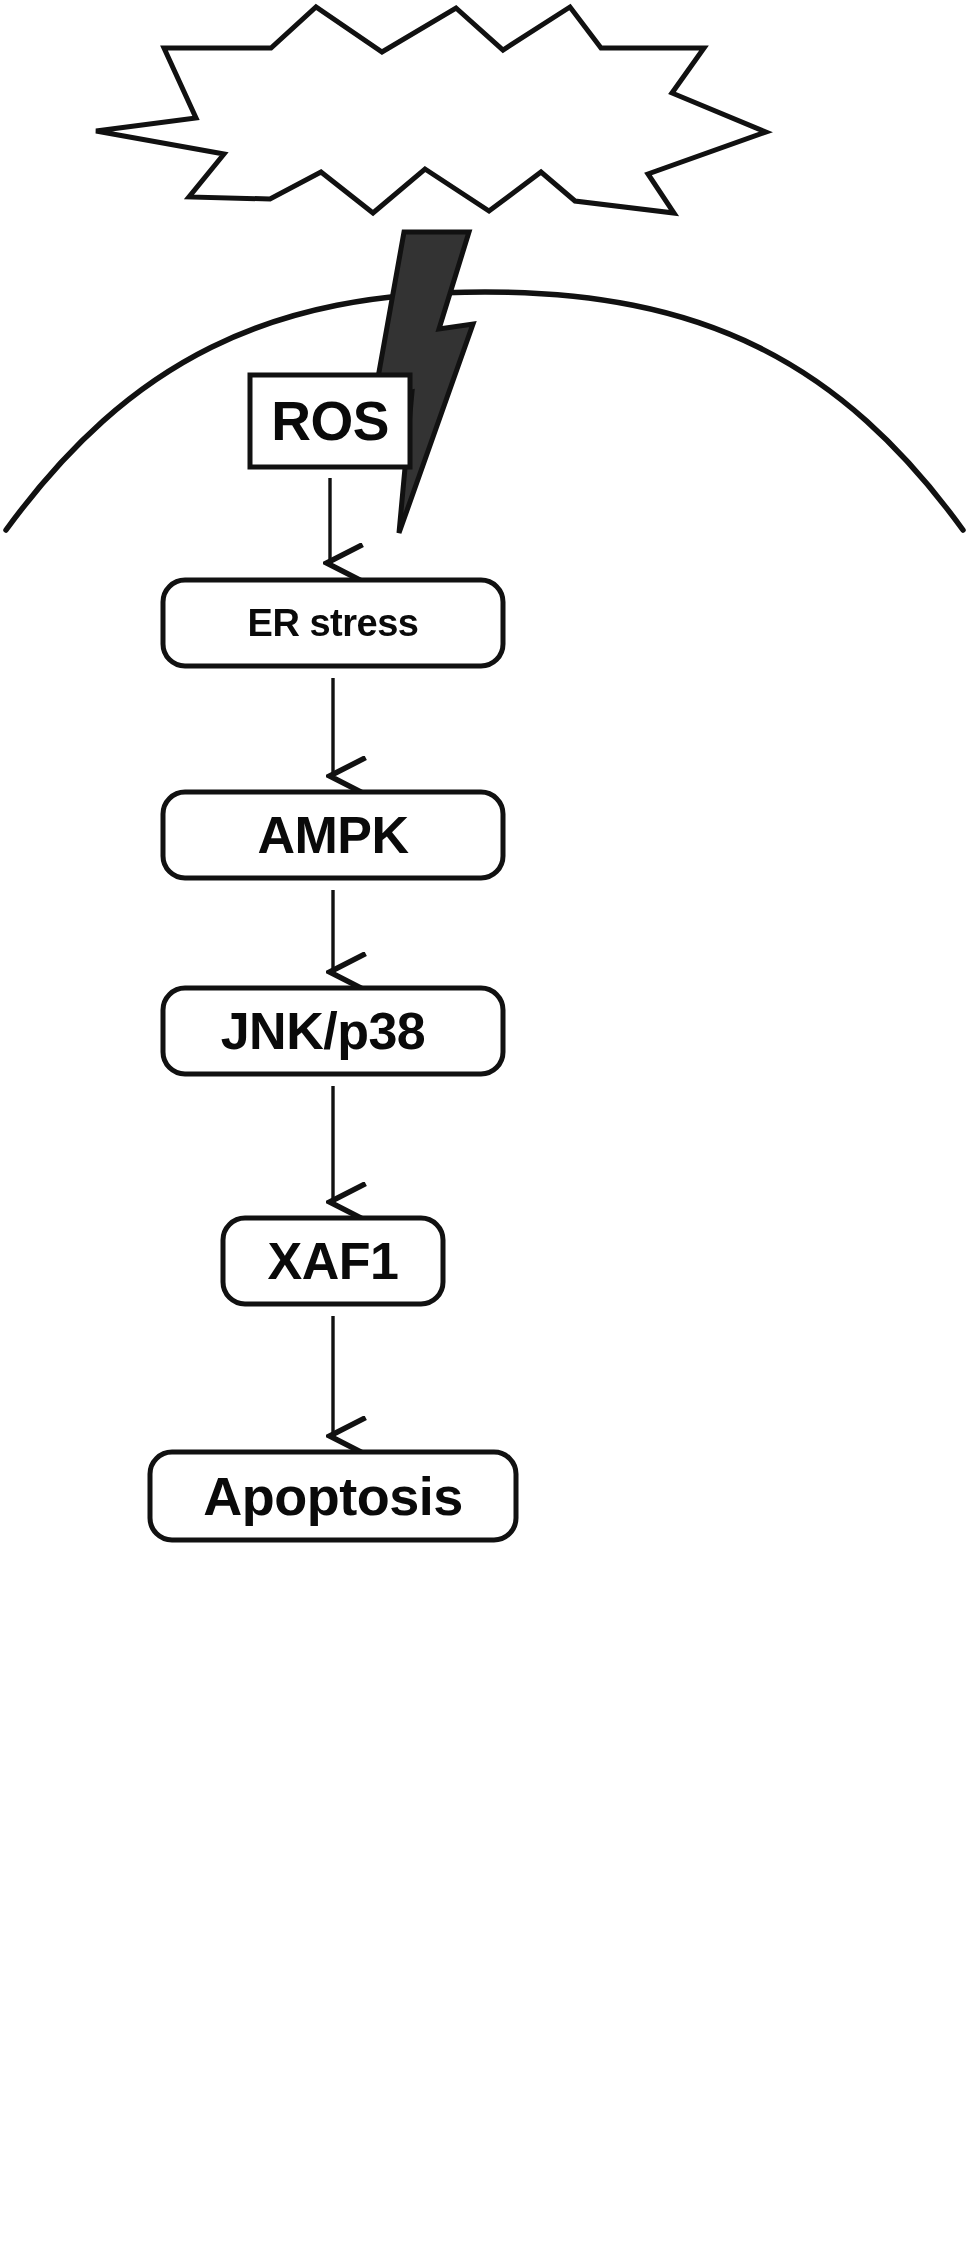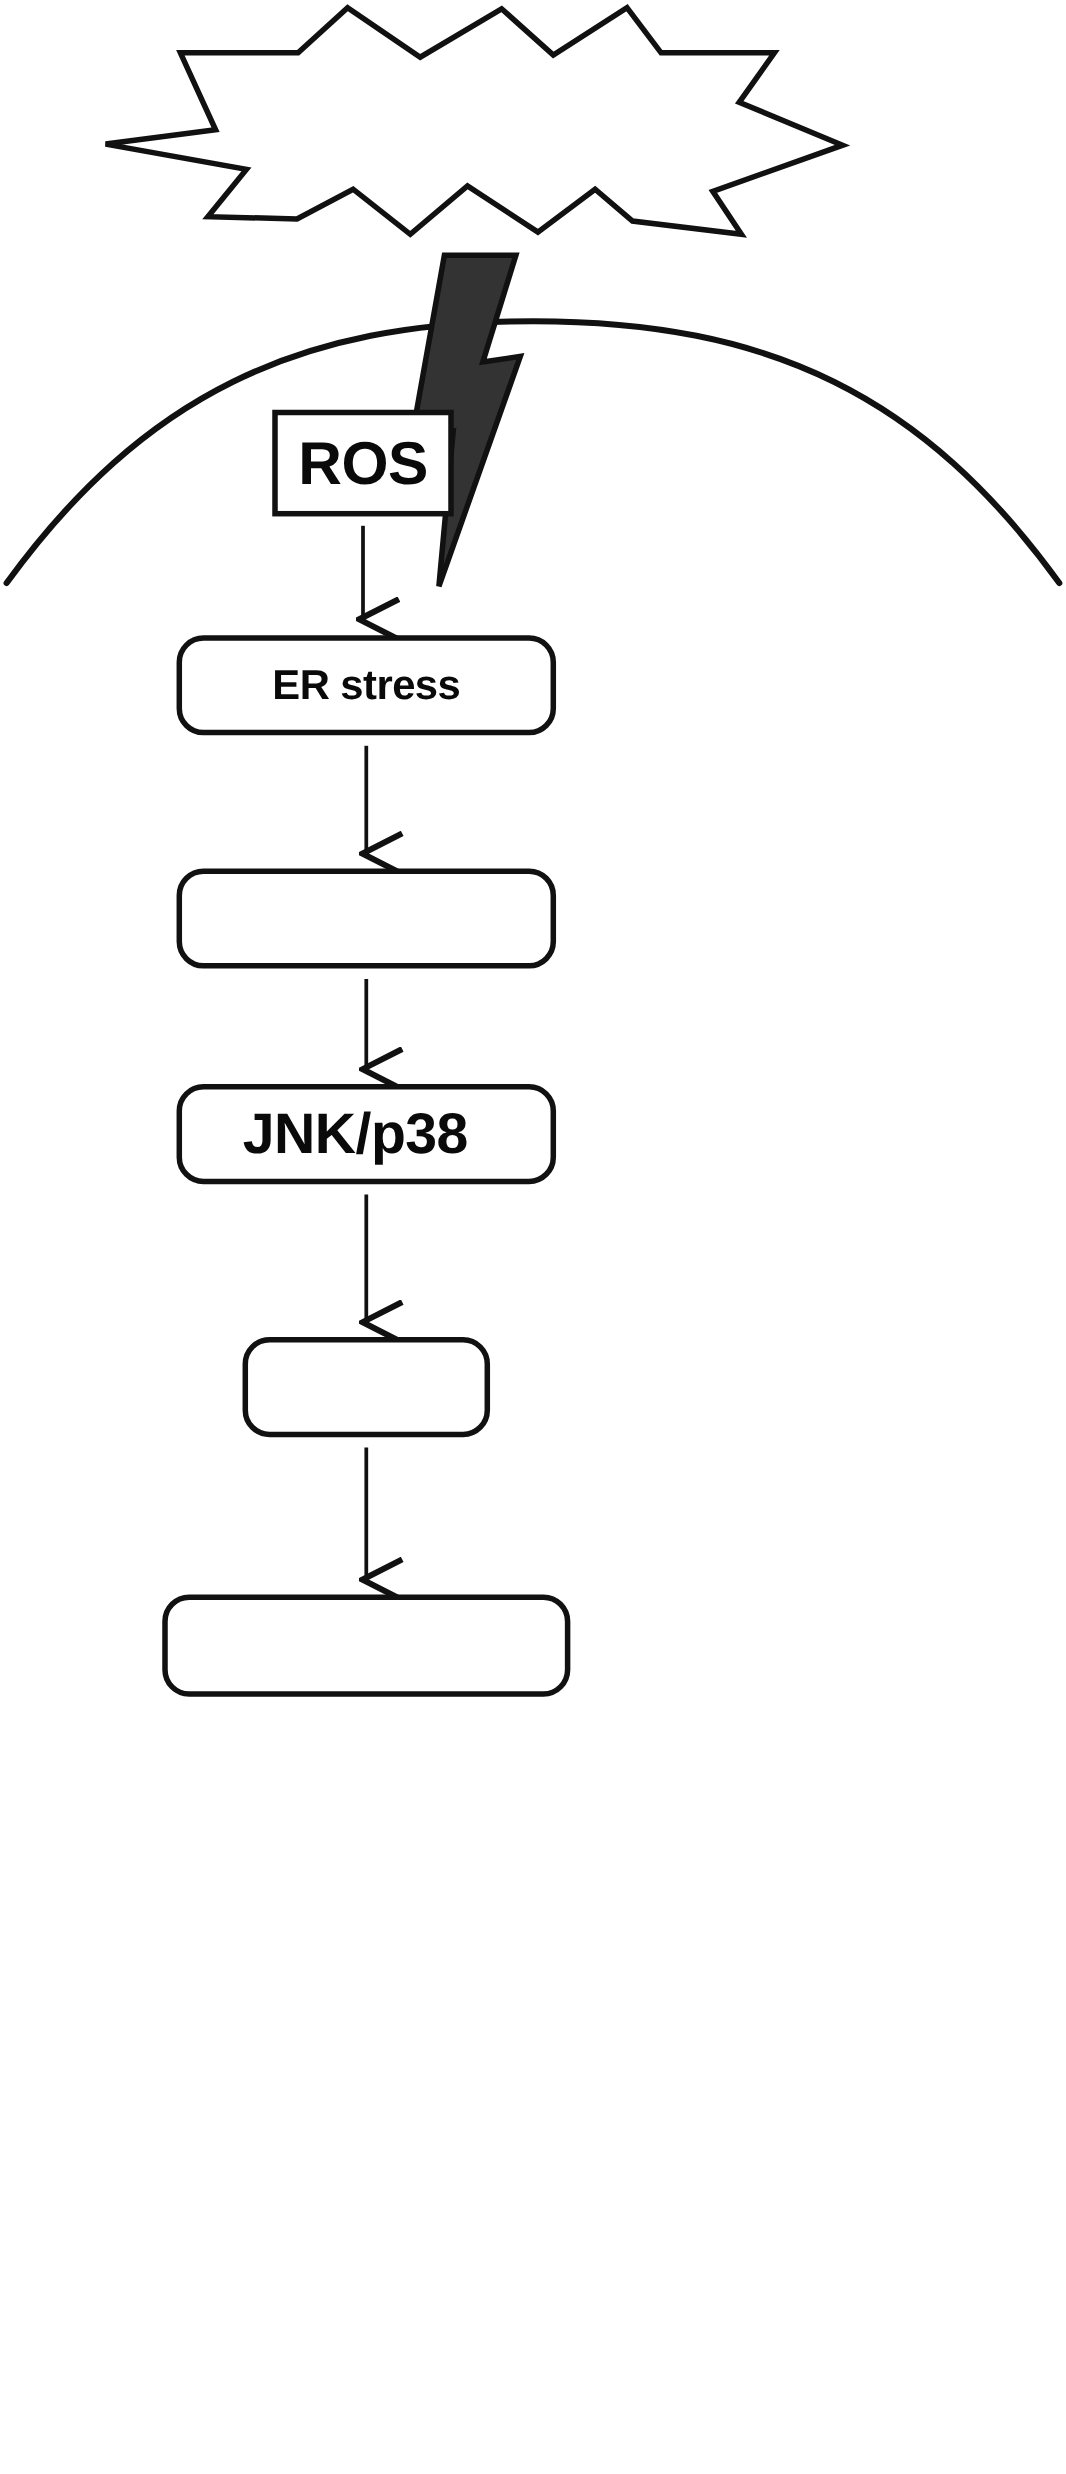--- a/index.html
+++ b/index.html
@@ -71,18 +71,21 @@
     <line x1="333" y1="1316" x2="333" y2="1436" stroke="#111111" stroke-width="3.4" marker-end="url(#arrowHead)"></line>
 
     <rect x="150" y="1452" width="366" height="88" rx="22" ry="22" fill="#ffffff" stroke="#111111" stroke-width="5"></rect>
   </svg>
 
 
   <div class="node-label" id="lbl-ros">ROS</div>
 
   <div class="node-label" id="lbl-er">ER stress</div>
 
+  <div class="node-label" id="lbl-ampk">AMPK</div>
 
   <div class="node-label" id="lbl-jnk">JNK/p38</div>
 
+  <div class="node-label" id="lbl-xaf">XAF1</div>
 
+  <div class="node-label" id="lbl-apo">Apoptosis</div>
 
 </div>
 
 </body></html>

